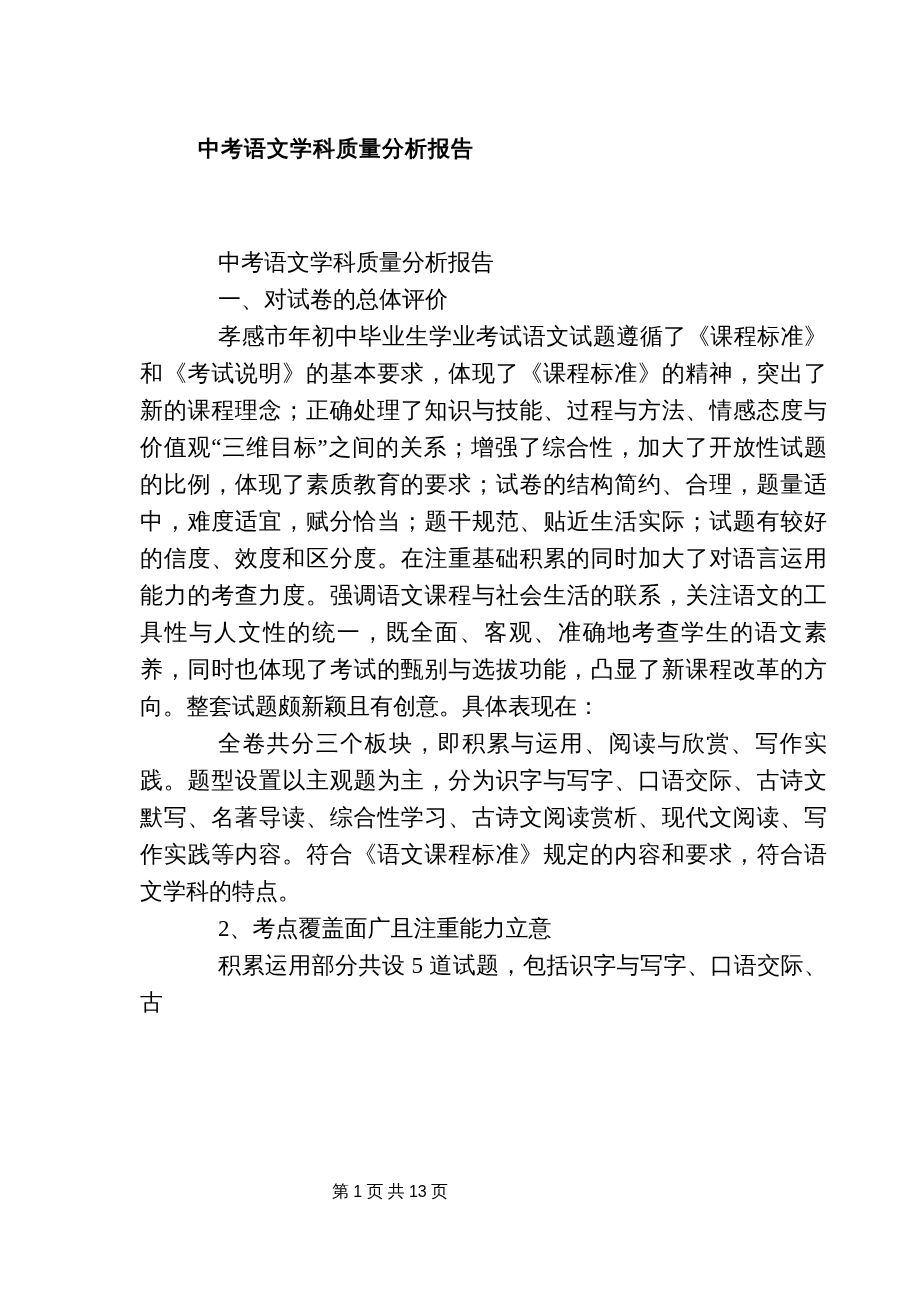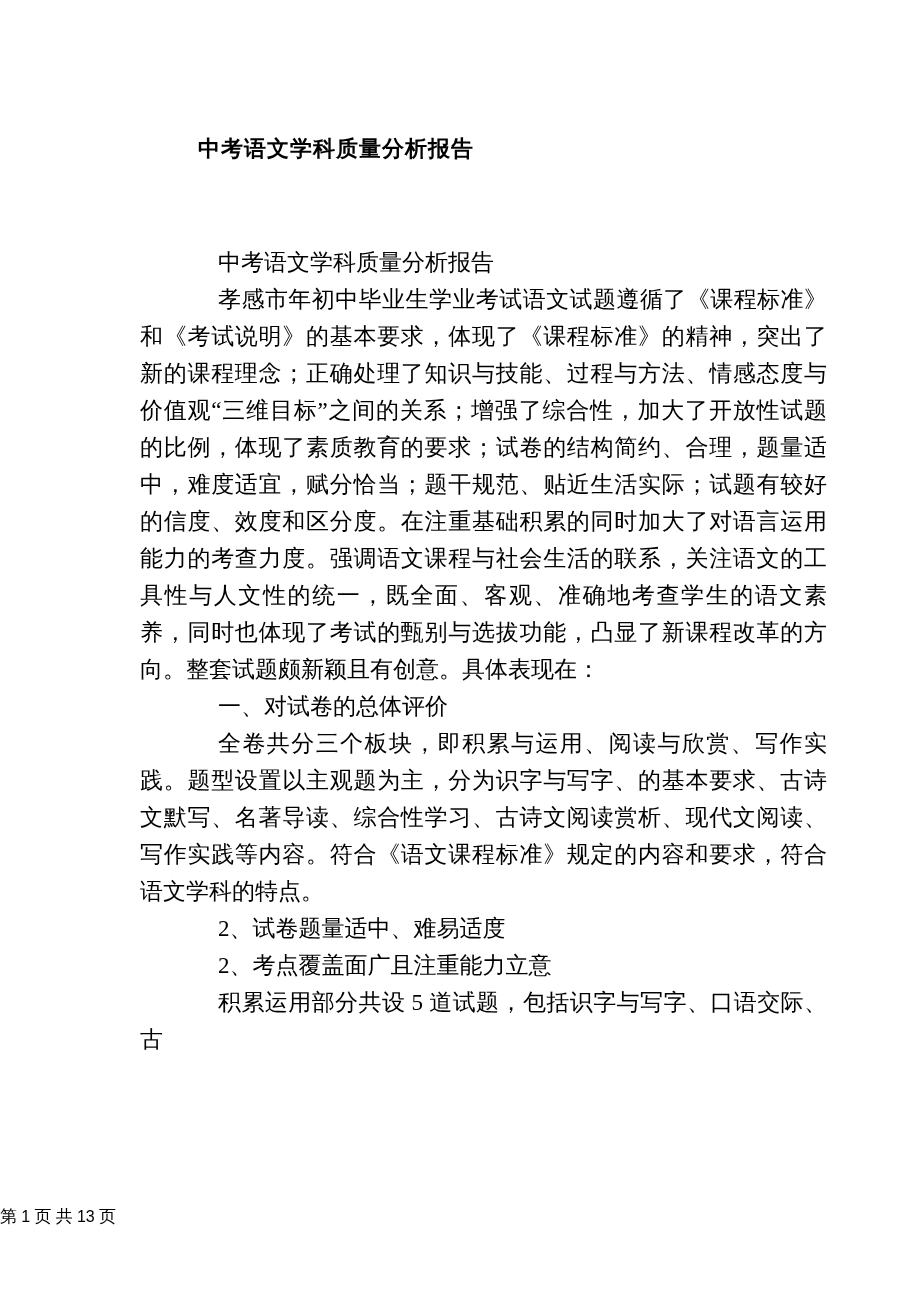--- a/index.html
+++ b/index.html
@@ -40,42 +40,41 @@
   .content p {
     margin: 0;
     padding: 0;
     text-indent: 78px;
   }
   .footer {
     position: absolute;
     left: 0;
     top: 1181px;
     width: 780px;
+    text-align: center;
     font-size: 17px;
     line-height: 22px;
-    margin-top: 25px;
   }
   .footer .num {
     font-family: "Liberation Sans", "DejaVu Sans", sans-serif;
     font-size: 16px;
   }
 </style>
 </head>
 <body>
 
 <div class="page">
 
   <div class="doc-title">中考语文学科质量分析报告</div>
 
   <div class="content">
     <p>中考语文学科质量分析报告</p>
+    <p>一、对试卷的总体评价</p>
     <p>孝感市年初中毕业生学业考试语文试题遵循了《课程标准》和《考试说明》的基本要求，体现了《课程标准》的精神，突出了新的课程理念；正确处理了知识与技能、过程与方法、情感态度与价值观“三维目标”之间的关系；增强了综合性，加大了开放性试题的比例，体现了素质教育的要求；试卷的结构简约、合理，题量适中，难度适宜，赋分恰当；题干规范、贴近生活实际；试题有较好的信度、效度和区分度。在注重基础积累的同时加大了对语言运用能力的考查力度。强调语文课程与社会生活的联系，关注语文的工具性与人文性的统一，既全面、客观、准确地考查学生的语文素养，同时也体现了考试的甄别与选拔功能，凸显了新课程改革的方向。整套试题颇新颖且有创意。具体表现在：</p>
-    <p>一、对试卷的总体评价</p>
-    <p>全卷共分三个板块，即积累与运用、阅读与欣赏、写作实践。题型设置以主观题为主，分为识字与写字、的基本要求、古诗文默写、名著导读、综合性学习、古诗文阅读赏析、现代文阅读、写作实践等内容。符合《语文课程标准》规定的内容和要求，符合语文学科的特点。</p>
-    <p>2、试卷题量适中、难易适度</p>
+    <p>全卷共分三个板块，即积累与运用、阅读与欣赏、写作实践。题型设置以主观题为主，分为识字与写字、口语交际、古诗文默写、名著导读、综合性学习、古诗文阅读赏析、现代文阅读、写作实践等内容。符合《语文课程标准》规定的内容和要求，符合语文学科的特点。</p>
     <p>2、考点覆盖面广且注重能力立意</p>
     <p>积累运用部分共设 5 道试题，包括识字与写字、口语交际、古</p>
   </div>
 
   <div class="footer">
     <span>第</span>
     <span class="num">1</span>
     <span>页 共</span>
     <span class="num">13</span>
     <span>页</span>

